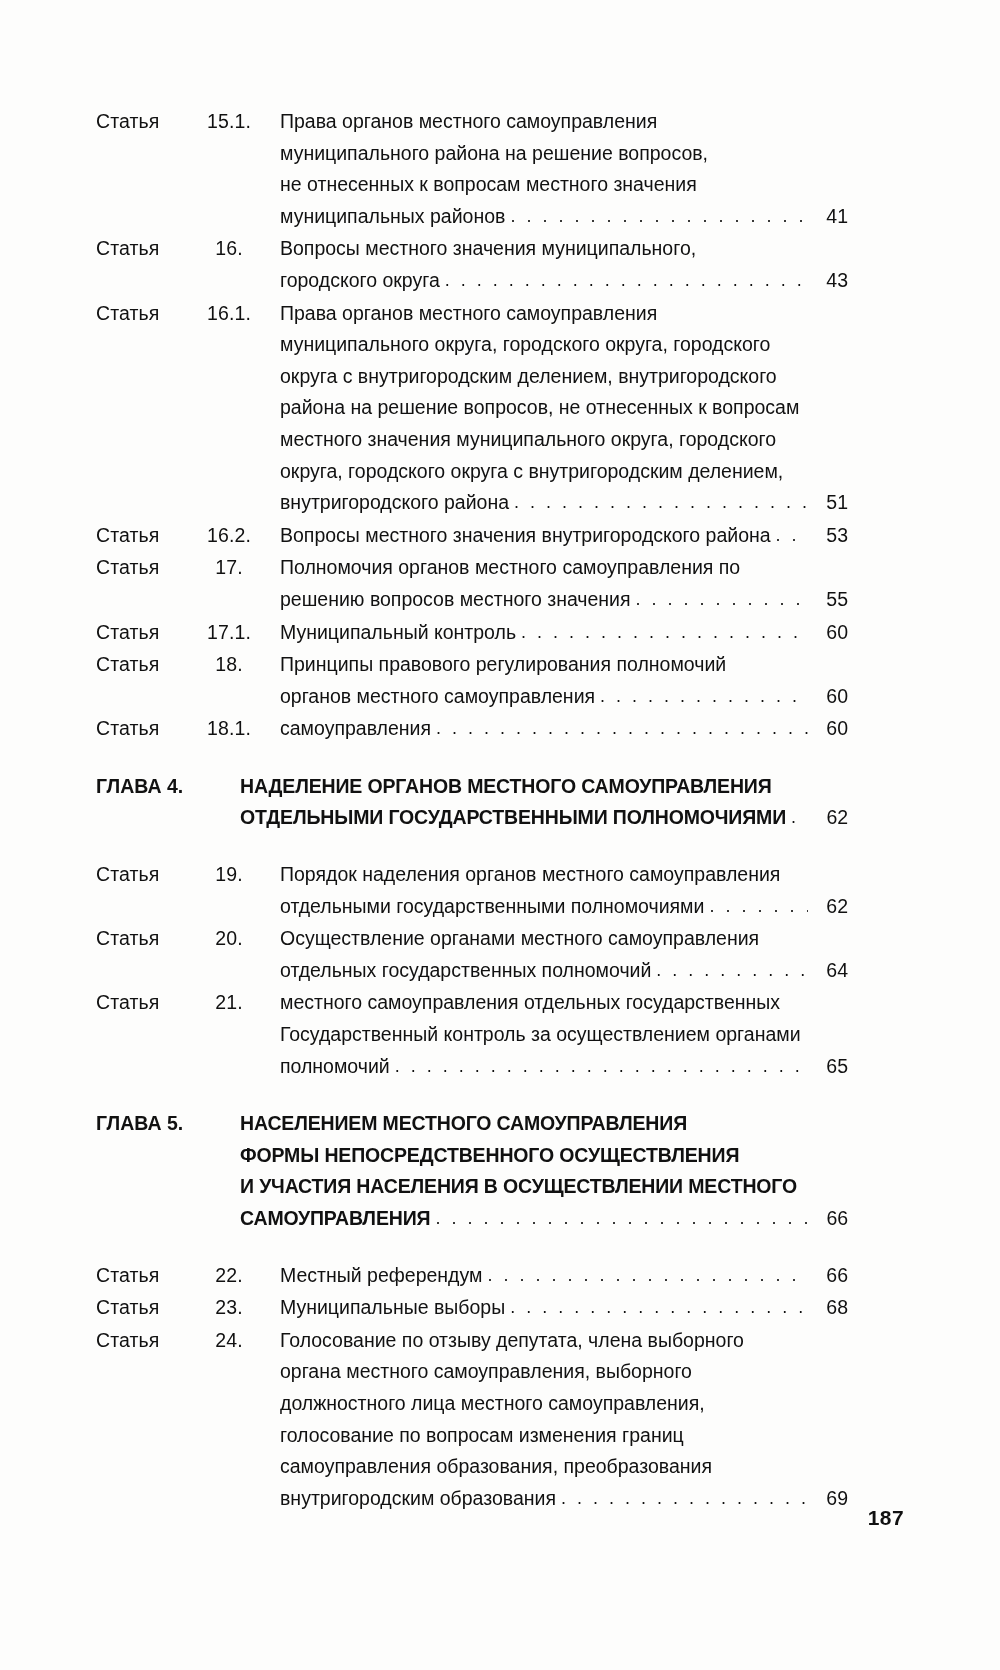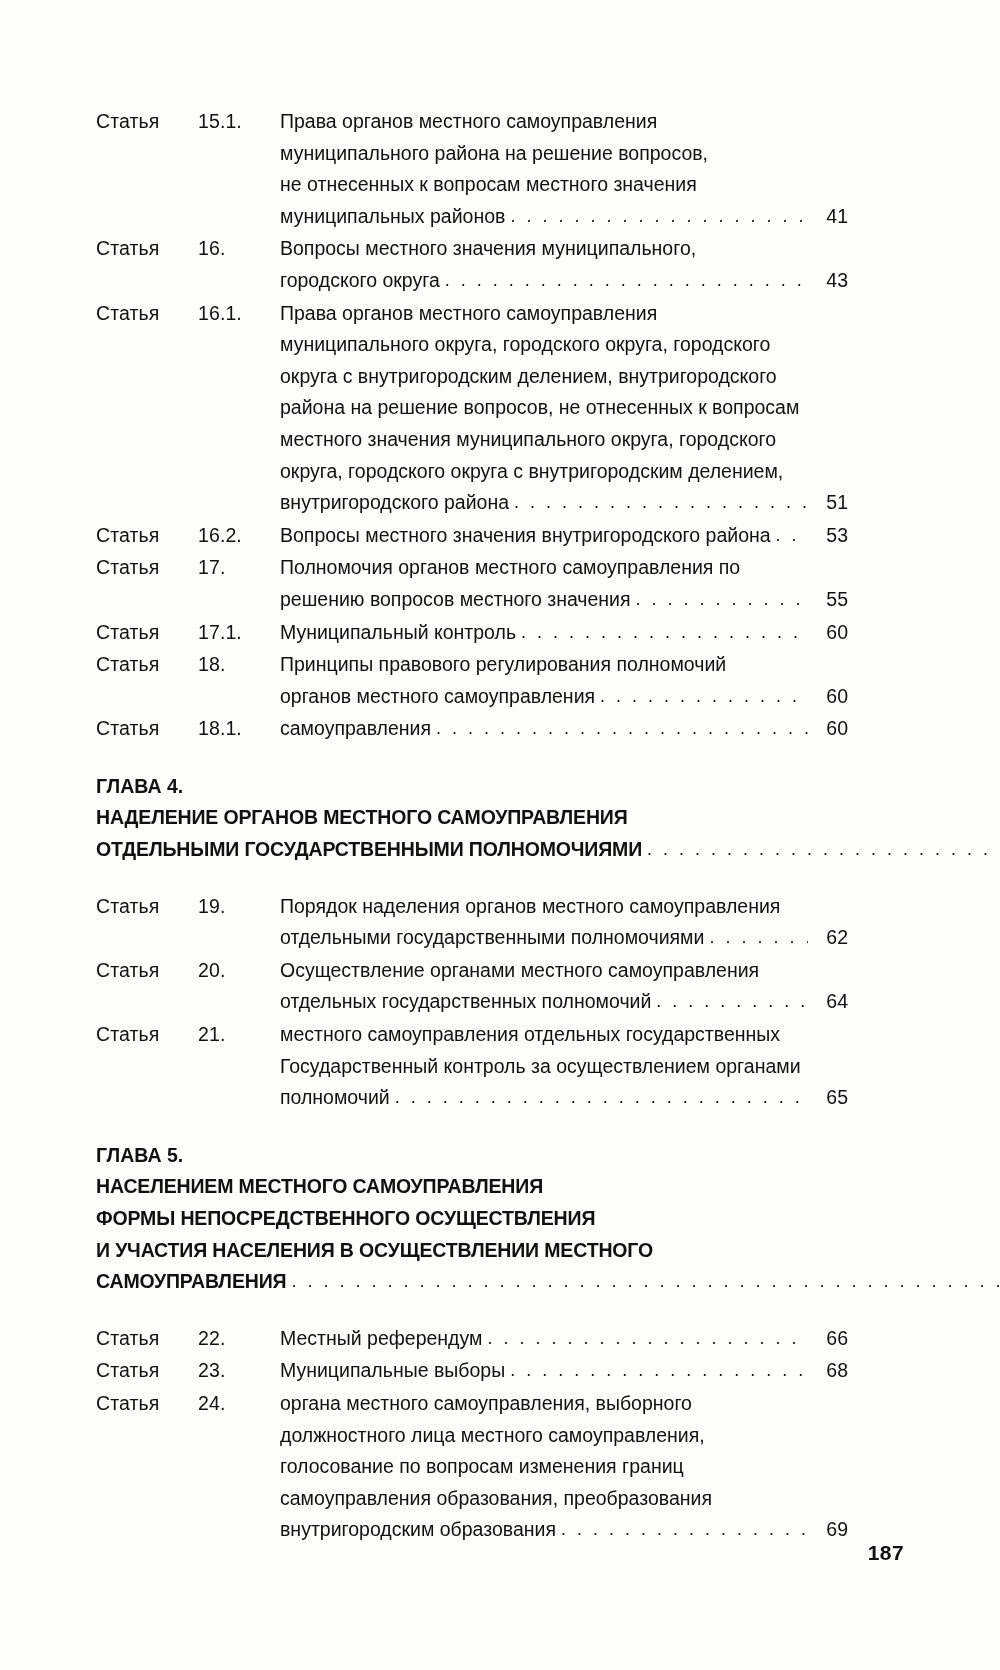--- a/index.html
+++ b/index.html
@@ -44,21 +44,21 @@
 
   .label {
     flex: 0 0 auto;
     width: 82px;
     white-space: nowrap;
     letter-spacing: 0.1px;
   }
   .num {
     flex: 0 0 auto;
     width: 62px;
-    text-align: left;
+    text-align: center;
     white-space: nowrap;
     letter-spacing: 0.1px;
   }
   .body {
     flex: 1 1 auto;
     min-width: 0;
   }
 
   
   .tline {
@@ -102,27 +102,27 @@
     letter-spacing: -0.15px;
   }
   .chapter .label {
     width: 144px;
     font-weight: bold;
     letter-spacing: 0px;
   }
   .chapter .leader { letter-spacing: 3.0px; font-weight: normal; }
   .chapter .pageno { font-weight: normal; }
 
-  .gap-before { margin-top: 25px; flex-direction: column; }
+  .gap-before { margin-top: 25px; }
   .gap-after  { margin-bottom: 24px; }
 
   .folio {
     position: absolute;
     right: 96px;
-    top: 1541px;
+    top: 1506px;
     font-size: 21px;
     font-weight: bold;
     letter-spacing: 0.4px;
   }
 </style>
 </head>
 <body>
 
 <div class="page">
   <div class="toc" id="toc-root">
@@ -246,20 +246,21 @@
         <div class="label">Статья</div>
         <div class="num">23.</div>
         <div class="body">
           <div class="tline lastline"><span class="txt">Муниципальные выборы</span><span class="leader">. . . . . . . . . . . . . . . . . . . . . . . . . . . . . . . . . . . . . . . . . . . . . . . . . . . . . . . . . . . . . . . . . . . . . . . . . . . . . . . . . . . . . . . . . </span><span class="pageno">68</span></div>
         </div>
       </div>
       <div class="entry">
         <div class="label">Статья</div>
         <div class="num">24.</div>
         <div class="body">
+          <div class="tline">Голосование по отзыву депутата, члена выборного</div>
           <div class="tline">органа местного самоуправления, выборного</div>
           <div class="tline">должностного лица местного самоуправления,</div>
           <div class="tline">голосование по вопросам изменения границ</div>
           <div class="tline">самоуправления образования, преобразования</div>
           <div class="tline lastline"><span class="txt">внутригородским образования</span><span class="leader">. . . . . . . . . . . . . . . . . . . . . . . . . . . . . . . . . . . . . . . . . . . . . . . . . . . . . . . . . . . . . . . . . . . . . . . . . . . . . . . . . . . . . . . . . </span><span class="pageno">69</span></div>
         </div>
       </div>
     </div>
   <div class="folio">187</div>
 </div>

